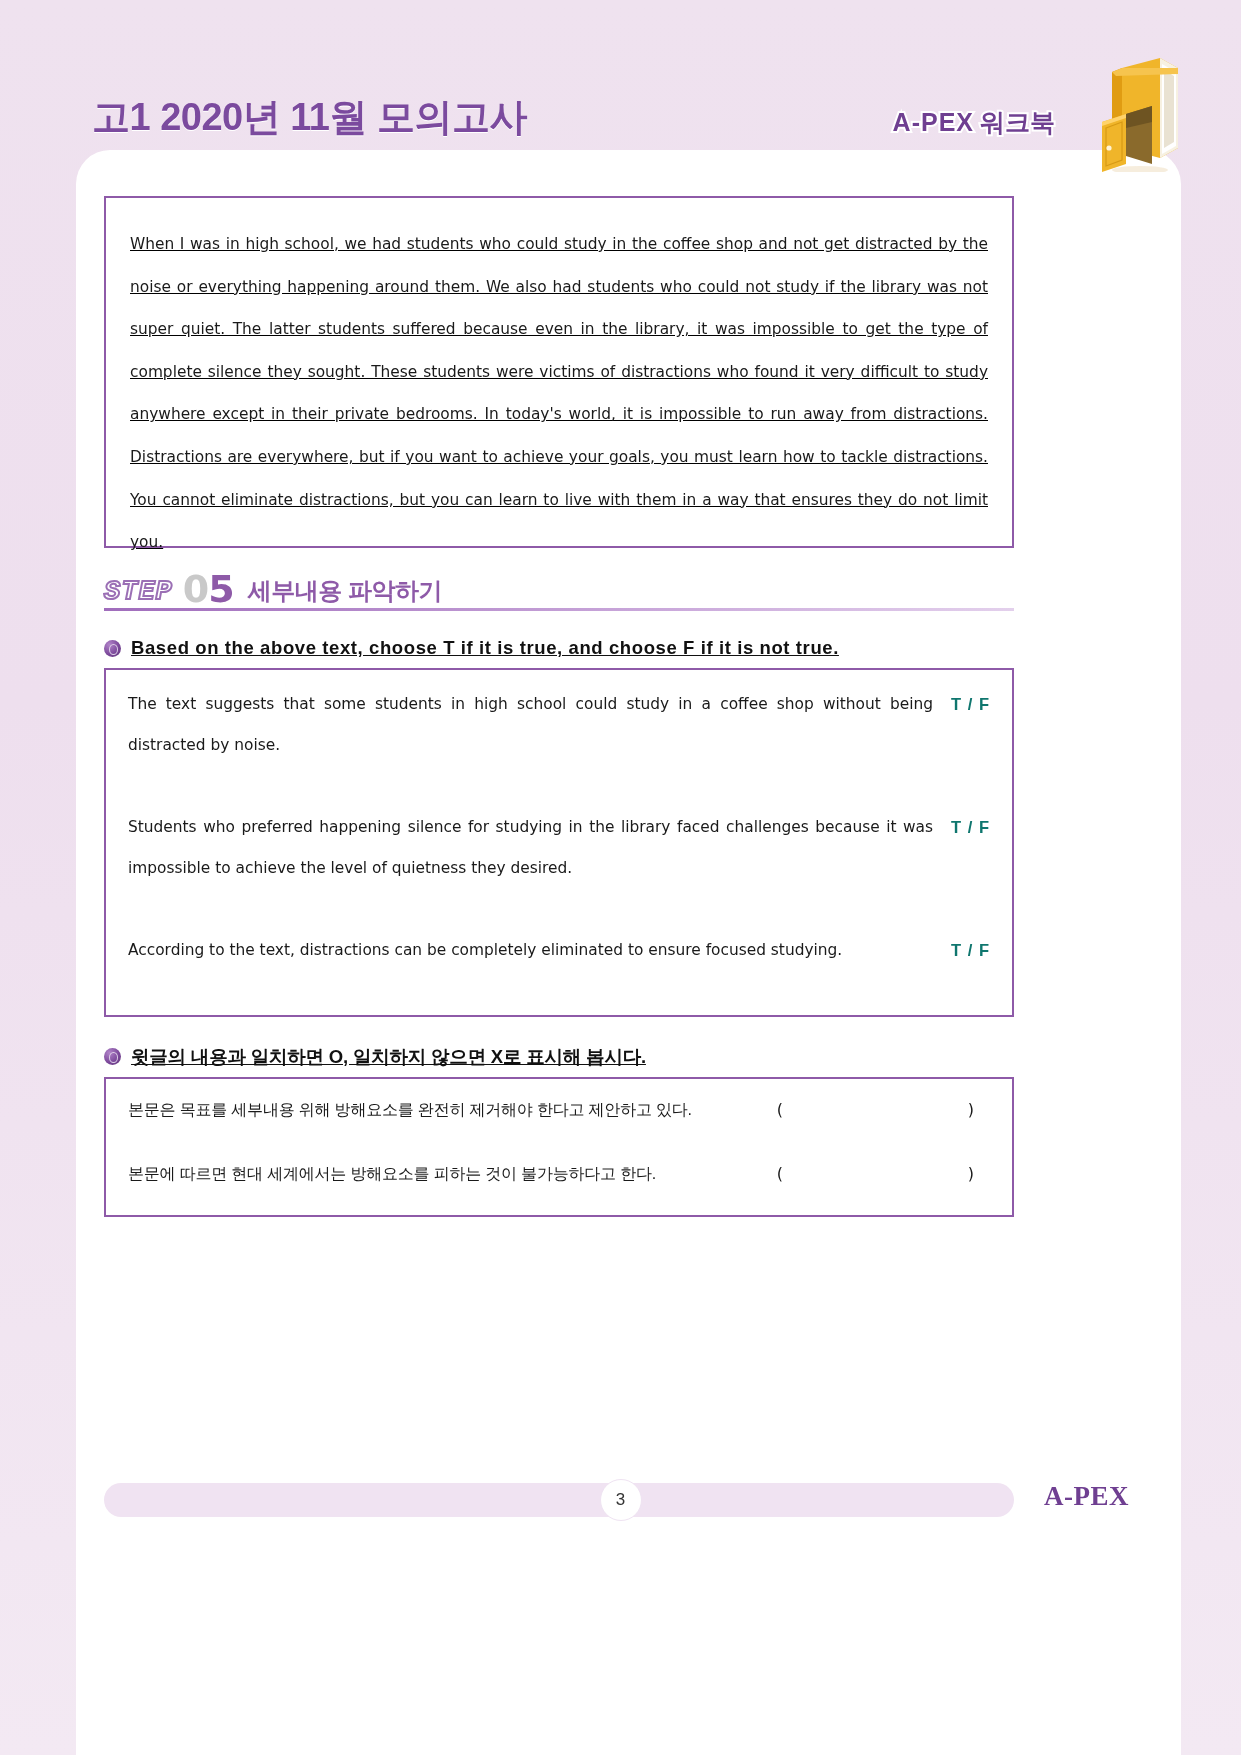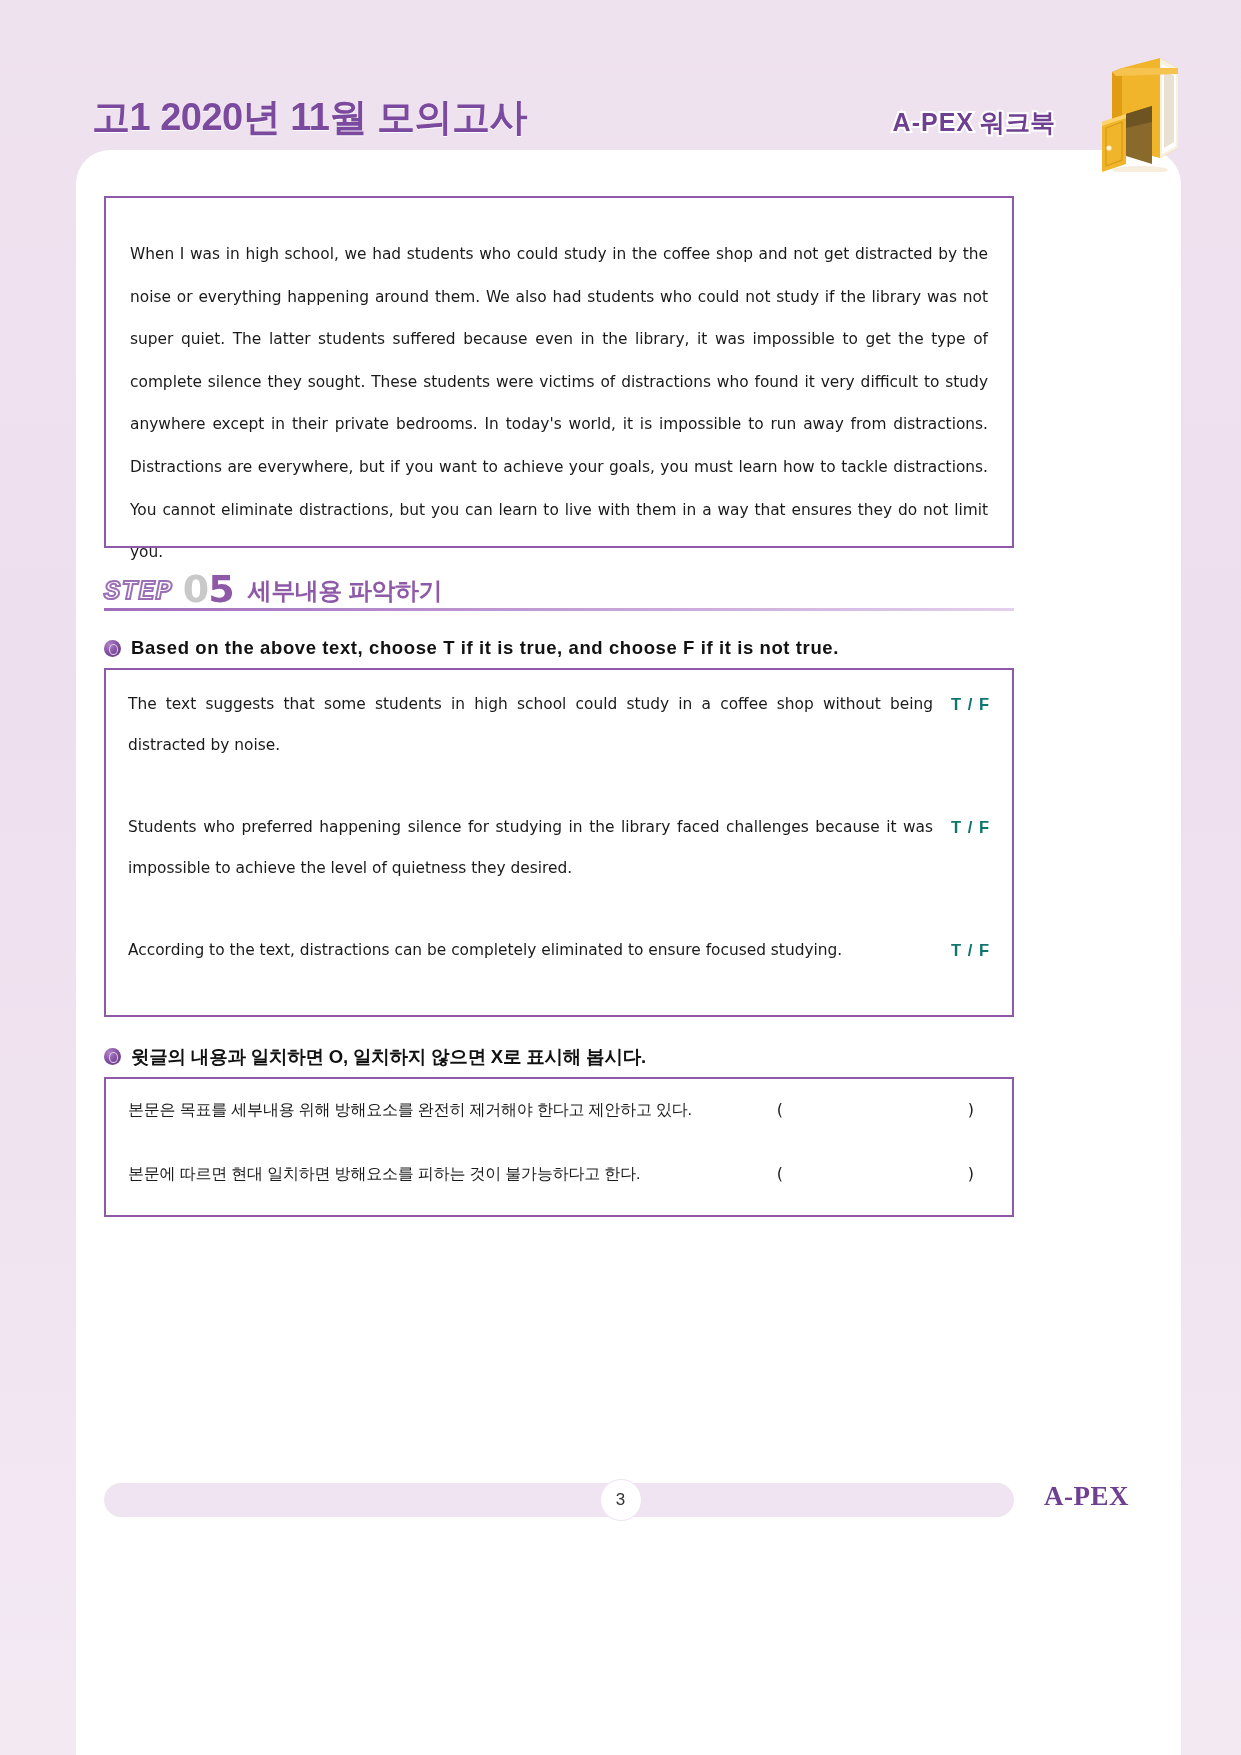--- a/index.html
+++ b/index.html
@@ -83,21 +83,22 @@
     position: absolute;
     border: 2px solid #8e5aa8;
     background: #ffffff;
   }
 
   .passage {
     left: 104px;
     top: 196px;
     width: 910px;
     height: 352px;
-    padding: 35px 24px 10px 24px;
+    padding: 25px 24px 10px 24px;
+    text-decoration: underline;
   }
 
   .passage p {
     font-family: "DejaVu Sans", sans-serif;
     font-size: 15.4px;
     line-height: 42.6px;
     color: #1a1a1a;
     text-align: justify;
     text-justify: inter-word;
     word-spacing: 0.5px;
@@ -179,20 +180,21 @@
     border: 1.4px solid #ded0e8;
     border-radius: 50%;
   }
 
   .prompt-text {
     font-size: 18.5px;
     font-weight: bold;
     color: #111111;
     letter-spacing: 0.6px;
     white-space: nowrap;
+    text-decoration: underline;
   }
   .prompt-text.kr { letter-spacing: -0.2px; }
 
   
   .tf-box {
     left: 104px;
     top: 668px;
     width: 910px;
     height: 349px;
     padding: 14px 22px 10px 22px;
@@ -373,21 +375,21 @@
 <div class="box ox-box">
 
   <div class="ox-item">
     <span>본문은 목표를 세부내용 위해 방해요소를 완전히 제거해야 한다고 제안하고 있다.</span>
     <span class="ox-paren">(        )</span>
   </div>
 
   <div class="ox-gap"></div>
 
   <div class="ox-item">
-    <span>본문에 따르면 현대 일치하면 방해요소를 피하는 것이 불가능하다고 한다.</span>
+    <span>본문에 따르면 현대 세계에서는 방해요소를 피하는 것이 불가능하다고 한다.</span>
     <span class="ox-paren">(        )</span>
   </div>
 
 </div>
 
 <div class="footer-bar"></div>
 <div class="page-num">3</div>
 <div class="footer-logo">A-PEX</div>
 
 </body></html>

